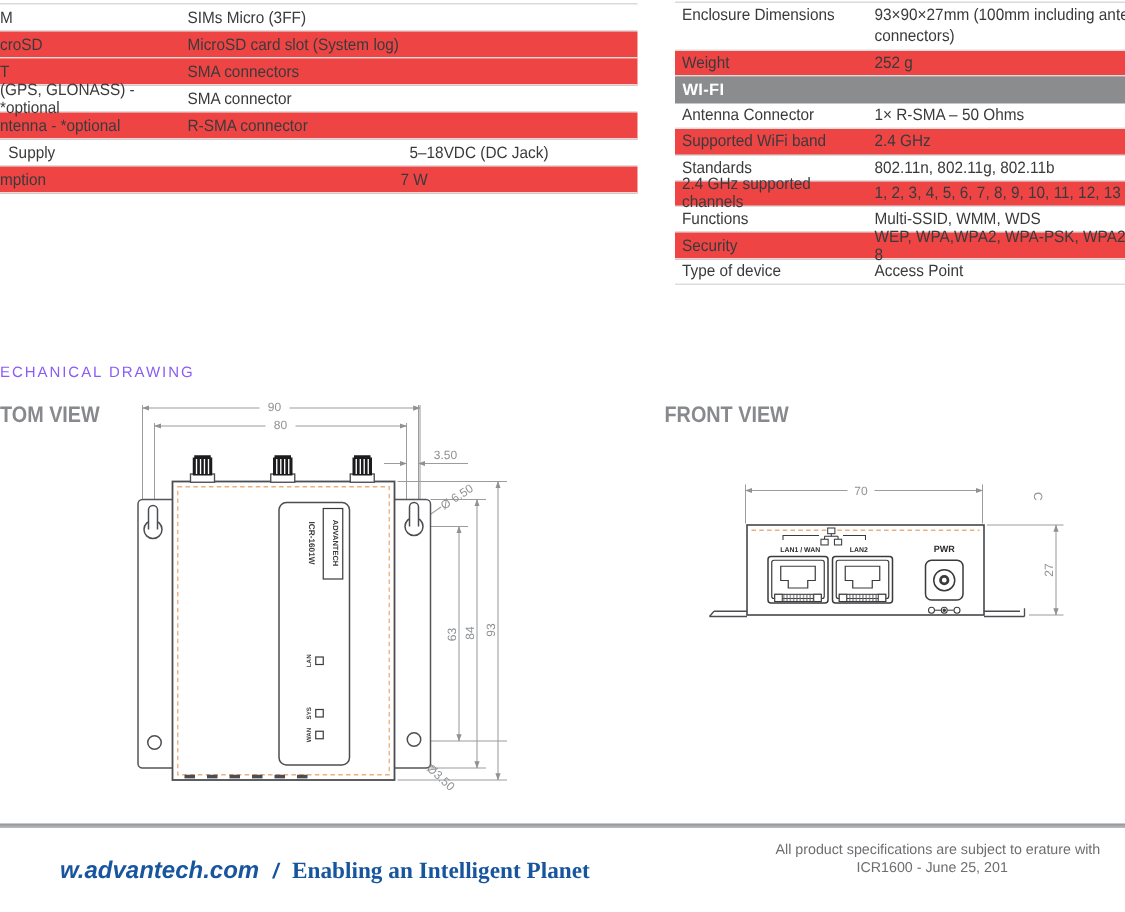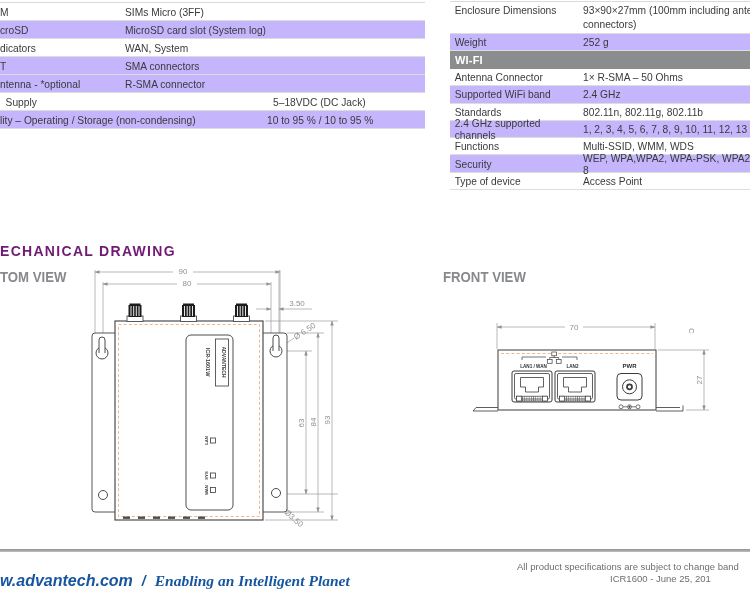--- a/index.html
+++ b/index.html
@@ -5,95 +5,95 @@
   html,body{margin:0;padding:0;background:#fff;}
   #page{position:relative;width:750px;height:608px;background:#fff;overflow:hidden;
         font-family:"Liberation Sans",sans-serif;}
   
   .spec-table{position:absolute;top:0;font-size:11px;color:#3a3a3c;}
   #left-table{left:0;width:425px;}
   #right-table{left:450px;width:345px;}
   .partial-row{height:3px;border-bottom:1px solid #d9dadb;box-sizing:border-box;}
   .partial-row2{height:2px;border-bottom:1px solid #d9dadb;box-sizing:border-box;}
   .trow{display:flex;align-items:center;border-bottom:1px solid #dcdddd;box-sizing:border-box;}
-  .trow.alt{background:#c4b5fd;}
+  .trow.alt{background:#ef4444;}
   .tlabel,.tvalue{display:block;transform:scaleX(.93);transform-origin:0 50%;white-space:pre-line;}
   #lt-top-rows .trow,#lt-power-rows .trow{height:18px;}
   #lt-top-rows .tlabel{width:125px;flex:none;}
   #lt-power-rows .tlabel{width:267px;flex:none;}
   #lt-power-rows .trow:first-child .tlabel{padding-left:6px;}
   #rt-top-rows .trow{height:17px;}
   #rt-top-rows .trow:first-child{height:32px;align-items:flex-start;line-height:13.5px;padding-top:2px;}
   #rt-wifi-rows .trow{height:17.3px;}
   #right-table .tlabel{width:133px;flex:none;padding-left:5px;box-sizing:border-box;}
   .tvalue{flex:1;}
   .section-bar{background:#8a8c8e;color:#fff;font-weight:bold;font-size:11px;
                letter-spacing:.2px;height:18px;display:flex;align-items:center;}
   .section-bar.rbar{padding-left:5px;}
   
-  #mech-title{position:absolute;top:243px;left:0;color:#701a75;font-weight:bold;
-              font-size:14px;letter-spacing:1.3px;white-space:nowrap;}
+  #mech-title{position:absolute;top:243px;left:0;color:#8b5cf6;font-weight:normal;
+              font-size:10px;letter-spacing:1.3px;white-space:nowrap;}
   .view-label{position:absolute;top:268px;color:#87898c;font-weight:bold;font-size:15px;
               transform:scaleX(.88);transform-origin:0 50%;white-space:nowrap;}
   #bv-label{left:0;}
   #fv-label{left:443px;}
   
   #bv-svg{position:absolute;left:60px;top:262px;}
   #fv-svg{position:absolute;left:440px;top:300px;}
   svg{font-family:"Liberation Sans",sans-serif;}
   .dimtext{fill:#8f9194;font-size:8px;}
   
   #footer-line{position:absolute;top:549px;left:0;width:750px;height:3px;
                background:linear-gradient(#8f9194,#bcbec0);}
   #footer-left{position:absolute;top:572px;left:0;color:#17559e;font-size:16px;white-space:nowrap;}
-  #footer-left .site{font-weight:bold;font-style:italic;}
+  #footer-left .site{font-weight:bold;font-style:italic;margin-left:40px;}
   #footer-left .slash{font-style:italic;font-weight:bold;margin:0 9px;font-size:14px;}
-  #footer-left .tagline{font-family:"Liberation Serif",serif;font-style:italic;
+  #footer-left .tagline{font-family:"Liberation Serif",serif;
                         font-weight:bold;font-size:15.5px;}
   #footer-note{position:absolute;top:561px;left:517px;color:#6d6e71;font-size:9.5px;
                line-height:11.5px;white-space:nowrap;}
-  #footer-note .note2{margin-left:93px;}
+  #footer-note .note2{margin-left:54px;}
 </style>
 </head>
 <body>
 
 <div id="page">
 
   <div class="spec-table" id="left-table">
     <div class="partial-row"></div>
     <div id="lt-top-rows">
         <div class="trow">
           <span class="tlabel">M</span>
           <span class="tvalue">SIMs Micro (3FF)</span>
         </div>
         <div class="trow alt">
           <span class="tlabel">croSD</span>
           <span class="tvalue">MicroSD card slot (System log)</span>
         </div>
-        <div class="trow">
-          <span class="tlabel">dicators</span>
-          <span class="tvalue">WAN, System</span>
-        </div>
         <div class="trow alt">
           <span class="tlabel">T</span>
           <span class="tvalue">SMA connectors</span>
         </div>
+        <div class="trow">
+          <span class="tlabel">(GPS, GLONASS) - *optional</span>
+          <span class="tvalue">SMA connector</span>
+        </div>
         <div class="trow alt">
           <span class="tlabel">ntenna - *optional</span>
           <span class="tvalue">R-SMA connector</span>
         </div>
       </div>
     <div id="lt-power-rows">
         <div class="trow">
           <span class="tlabel">Supply</span>
           <span class="tvalue">5–18VDC (DC Jack)</span>
         </div>
         <div class="trow alt">
-          <span class="tlabel">lity – Operating / Storage (non-condensing)</span>
-          <span class="tvalue">10 to 95 % / 10 to 95 %</span>
+          <span class="tlabel">mption</span>
+          <span class="tvalue">7 W</span>
         </div>
       </div>
   </div>
 
   <div class="spec-table" id="right-table">
     <div class="partial-row2"></div>
     <div id="rt-top-rows">
         <div class="trow">
           <span class="tlabel">Enclosure Dimensions</span>
           <span class="tvalue">93×90×27mm (100mm including antenna
@@ -345,16 +345,16 @@
       <text class="dimtext" x="260" y="82" transform="rotate(-90 260 80)" text-anchor="middle">27</text>
       <text class="dimtext" x="251" y="30" transform="rotate(90 251 28)" font-size="6.5">C</text>
     </g>
   </svg>
 
   <div id="footer-line"></div>
   <div id="footer-left">
     <span class="site">w.advantech.com</span><span class="slash">/</span><span class="tagline">Enabling an Intelligent Planet</span>
   </div>
   <div id="footer-note">
-    <div class="note1">All product specifications are subject to change band</div>
+    <div class="note1">All product specifications are subject to erature with</div>
     <div class="note2">ICR1600 - June 25, 201</div>
   </div>
 </div>
 
 </body></html>

